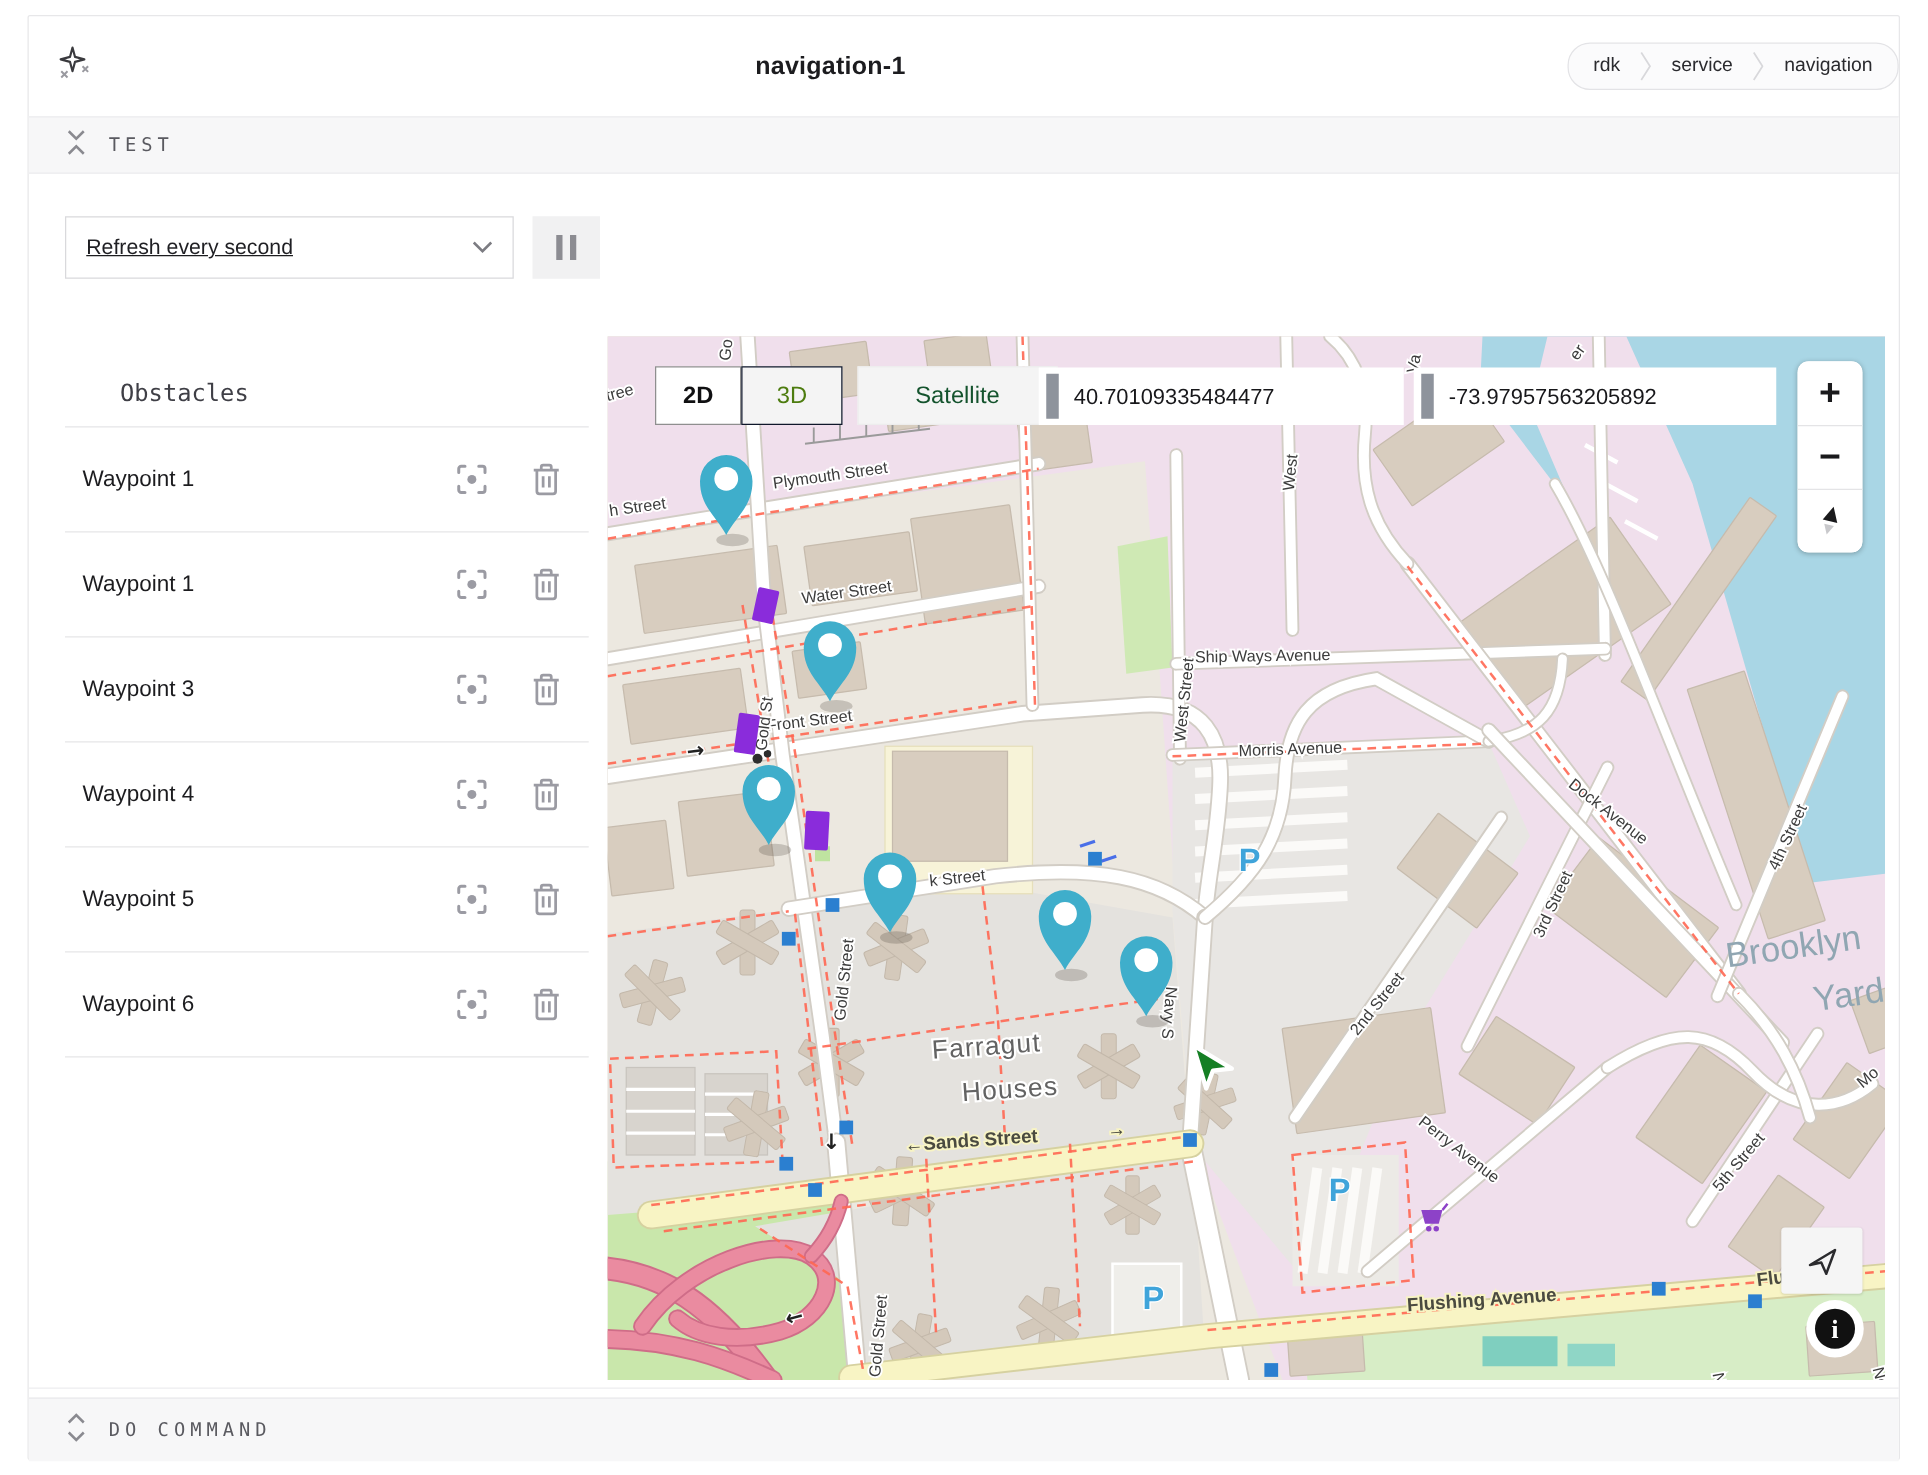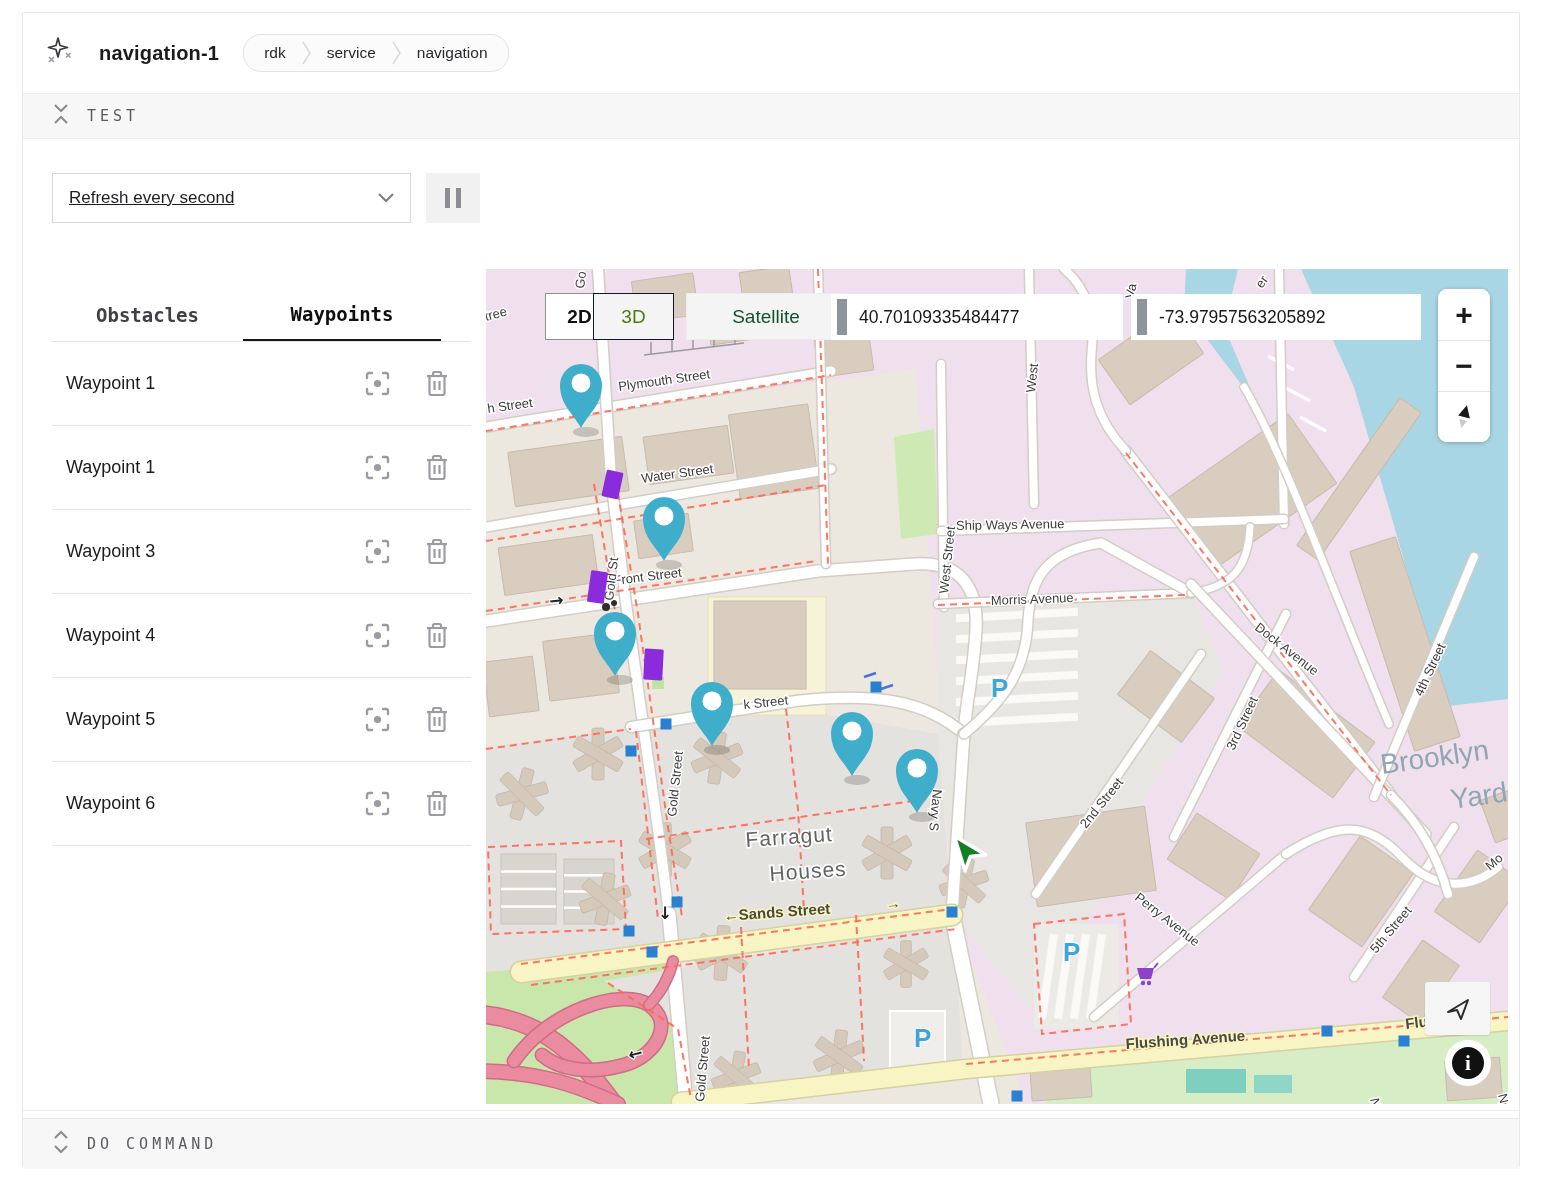--- a/index.html
+++ b/index.html
@@ -1,48 +1,48 @@
 <!DOCTYPE html>
 <html><head>
 <meta charset="utf-8">
 <style>
   html,body{margin:0;padding:0;background:#fff;}
   body{width:1542px;height:1180px;position:relative;font-family:"Liberation Sans",sans-serif;color:#1c1c1f;overflow:hidden;}
   .card{position:absolute;left:22px;top:12px;width:1498px;height:1156px;border:1px solid #e7e7e9;border-radius:2px;background:#fff;box-sizing:border-box;}
   
-  .hdr{position:absolute;left:0;top:0;right:0;height:80px;display:flex;align-items:center;padding-left:22px;box-sizing:border-box;}
+  .hdr{position:absolute;left:0;top:0;right:0;height:80px;display:flex;align-items:center;padding-left:22px;box-sizing:border-box;justify-content:space-between;}
   .hdr .title{font-size:20px;font-weight:bold;margin-left:24px;letter-spacing:.2px;}
   .crumb{margin-left:24px;display:flex;align-items:center;height:36px;border:1px solid #e3e3e6;background:#fbfbfc;border-radius:18px;padding:0 4px;}
   .crumb .seg{padding:0 16px;font-size:15.5px;color:#2a2a2e;}
   .crumb svg{display:block;}
   
   .bar{position:absolute;left:0;right:0;height:46px;background:#f7f7f8;display:flex;align-items:center;padding-left:30px;box-sizing:border-box;}
   .bar.top{top:80px;border-top:1px solid #ececee;border-bottom:1px solid #ececee;}
   .bar.bottom{top:1105px;height:51px;border-top:1px solid #e9e9eb;}
   .bar .lbl{font-family:"DejaVu Sans Mono",monospace;font-size:15px;letter-spacing:4px;color:#5a5a60;margin-left:18px;font-weight:500;}
   .content-edge{position:absolute;left:0;right:0;top:1097px;height:1px;background:#ededef;}
   
   .select{position:absolute;left:29px;top:160px;width:359px;height:50px;border:1px solid #d9d9dc;background:#fff;display:flex;align-items:center;box-sizing:border-box;padding:0 16px;cursor:pointer;text-decoration:underline;}
   .select .val{font-size:17px;color:#1f1f23;flex:1;}
   .pausebtn{position:absolute;left:403px;top:160px;width:54px;height:50px;background:#f1f1f2;display:flex;align-items:center;justify-content:center;gap:6px;cursor:pointer;border:none;}
   .pausebtn i{display:block;width:5px;height:20px;background:#8c8c92;}
   
   .tabs{position:absolute;left:29px;top:276px;width:419px;height:53px;display:flex;border-bottom:1px solid #e5e5e7;box-sizing:border-box;font-family:"DejaVu Sans Mono",monospace;font-size:19px;}
   .tab{display:flex;align-items:center;justify-content:center;height:100%;box-sizing:border-box;cursor:pointer;}
-  .tab.t0{width:191px;color:#3f3f46;font-weight:bold;}
+  .tab.t0{width:191px;color:#3f3f46;}
   .tab.t1{width:198px;color:#101012;font-weight:bold;border-bottom:2px solid #17171a;}
   .wplist{position:absolute;left:29px;top:329px;width:419px;}
   .wprow{height:84px;display:flex;align-items:center;border-bottom:1px solid #e6e6e8;padding-right:22px;box-sizing:border-box;}
   .wprow .nm{flex:1;font-size:18px;color:#1c1c1f;padding-left:14px;}
   .iconbtn{background:none;border:none;padding:0;margin-left:34px;cursor:pointer;display:flex;align-items:center;}
   
   .map{position:absolute;left:463px;top:256px;width:1022px;height:835px;overflow:hidden;background:#ece8e0;}
   .map svg.base{position:absolute;left:0;top:0;}
   .mapbtn{position:absolute;height:47px;display:flex;align-items:center;justify-content:center;font-size:19px;cursor:pointer;box-sizing:border-box;z-index:5;}
-  .mb2d{left:38px;top:24px;width:69px;background:#fff;border:1px solid #8f8f8f;font-weight:bold;color:#101012;margin-left:21px;}
+  .mb2d{left:38px;top:24px;width:69px;background:#fff;border:1px solid #8f8f8f;font-weight:bold;color:#101012;}
   .mb3d{left:107px;top:24px;width:81px;background:#f4f4f4;color:#4d7c0f;border:1px solid #0f172a;}
   .mbsat{left:200px;top:24px;width:160px;background:#f4f4f4;color:#14532d;border:1px solid #ededed;}
   .coord{position:absolute;top:25px;height:46px;background:#fff;display:flex;align-items:center;z-index:5;}
   .coord.lat{left:345px;width:292px;align-items:center;}
   .coord.lng{left:645px;width:290px;}
   .coord .grip{width:10px;height:36px;background:#8e939c;margin-left:6px;}
   .coord input{border:none;outline:none;font-family:"Liberation Sans",sans-serif;font-size:17.5px;color:#17171a;margin-left:10px;width:250px;background:transparent;}
   .zoomctl{position:absolute;right:18px;top:20px;width:52px;background:#fff;border-radius:9px;box-shadow:0 1px 4px rgba(0,0,0,.25);z-index:5;overflow:hidden;}
   .zoomctl .zbtn{width:100%;height:51px;display:flex;align-items:center;justify-content:center;font-size:30px;font-weight:bold;color:#1a1a1c;border:none;background:#fff;cursor:pointer;box-sizing:border-box;}
   .zoomctl .zbtn + .zbtn{border-top:1px solid #e4e4e6;}
@@ -100,21 +100,20 @@
         <polyline points="1,1 8,8 15,1" fill="none" stroke="#7c7c82" stroke-width="2"></polyline>
       </svg>
   </div>
   <button class="pausebtn">
       <i></i>
       <i></i>
     </button>
 
   <div class="tabs">
     <div class="tab t0">Obstacles</div>
-    <div class="tab t1">Waypoints</div>
   </div>
 
   <div class="wplist" id="wplist">
       <div class="wprow">
         <span class="nm">Waypoint 1</span>
         <button class="iconbtn">
           <svg width="27" height="27" viewBox="0 0 27 27">
             <g fill="none" stroke="#9b9ba3" stroke-width="2.4" stroke-linecap="round">
               <path d="M3,8 V5 A2,2 0 0 1 5,3 H8"></path>
               <path d="M19,3 H22 A2,2 0 0 1 24,5 V8"></path>

